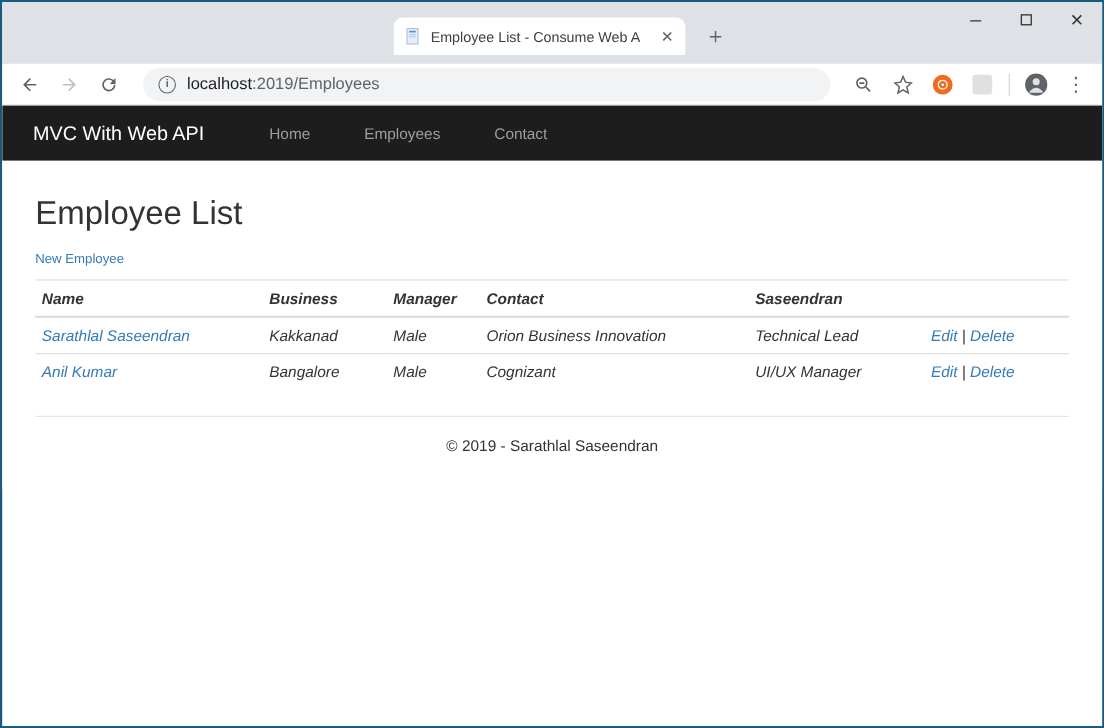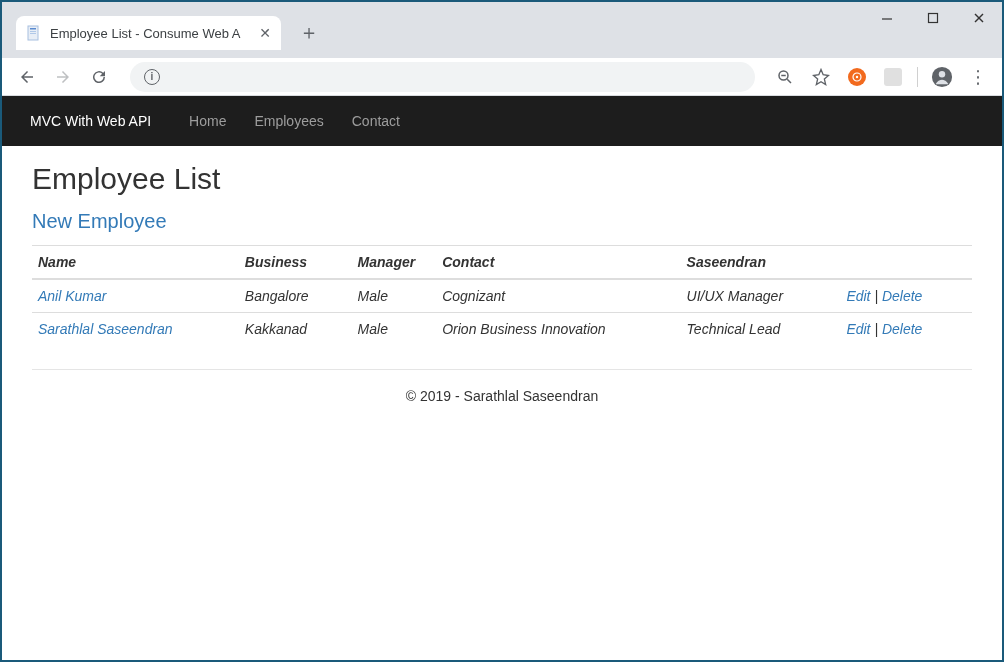--- a/index.html
+++ b/index.html
@@ -11,20 +11,21 @@
       background: #fff;
       overflow: hidden;
     }
     
     .titlebar {
       height: 56px;
       background: #dee1e6;
       display: flex;
       align-items: center;
       position: relative;
+      justify-content: center;
     }
     .tab {
       height: 34px;
       background: #fff;
       border-radius: 8px 8px 0 0;
       display: flex;
       align-items: center;
       padding: 0 10px;
       margin-left: 14px;
       margin-top: 6px;
@@ -142,38 +143,39 @@
       color: #9d9d9d;
       height: 50px;
       display: flex;
       align-items: center;
       padding: 0 28px;
       gap: 28px;
       font-size: 14px;
     }
     .navbar-brand {
       color: #fff;
-      font-size: 14px;
+      font-size: 18px;
       margin-right: 10px;
     }
     .navbar-link {
       cursor: pointer;
+      margin-left: 21px;
     }
     .container {
-      padding: 16px 30px;
+      padding: 32px 30px;
       color: #333;
     }
     h2.page-title {
       font-size: 30px;
       font-weight: 500;
       color: #333;
       margin-bottom: 14px;
     }
     a.link { color: #337ab7; text-decoration: none; cursor: pointer; }
-    .new-emp { font-size: 20px; display: inline-block; margin-bottom: 12px; }
+    .new-emp { font-size: 12px; display: inline-block; margin-bottom: 12px; }
     table.emp-table {
       width: 100%;
       border-collapse: collapse;
       font-size: 14px;
       font-style: italic;
     }
     table.emp-table th, table.emp-table td {
       text-align: left;
       padding: 8px 6px;
       border-top: 1px solid #ddd;
@@ -253,20 +255,23 @@
         <path d="M4 13h12.2l-5.6 5.6L12 20l8-8-8-8-1.4 1.4L16.2 11H4z" fill="#5f6368"></path>
       </svg>
   </div>
   <div class="nav-icon">
     <svg width="18" height="18" viewBox="0 0 24 24">
         <path d="M17.6 6.4A8 8 0 1 0 20 12h-2a6 6 0 1 1-1.8-4.2L13 11h7V4l-2.4 2.4z" fill="#5f6368"></path>
       </svg>
   </div>
   <div class="addressbar">
     <span class="info-icon">i</span>
+    <span>
+      <span class="url-host-strong">localhost</span><span class="url-weak">:2019/Employees</span>
+    </span>
   </div>
   <div class="right-icons">
     <div class="tool-icon">
       <svg width="18" height="18" viewBox="0 0 24 24">
           <circle cx="10" cy="10" r="6" fill="none" stroke="#5f6368" stroke-width="2"></circle>
           <line x1="15" y1="15" x2="20" y2="20" stroke="#5f6368" stroke-width="2"></line>
           <line x1="7" y1="10" x2="13" y2="10" stroke="#5f6368" stroke-width="2"></line>
         </svg>
     </div>
     <div class="tool-icon">
@@ -315,38 +320,38 @@
           <th style="width:22%">Name</th>
           <th style="width:12%">Business</th>
           <th style="width:9%">Manager</th>
           <th style="width:26%">Contact</th>
           <th style="width:17%">Saseendran</th>
           <th style="width:14%"></th>
         </tr>
       </thead>
       <tbody>
         <tr>
+          <td><a class="link">Sarathlal Saseendran</a></td>
+          <td>Kakkanad</td>
+          <td>Male</td>
+          <td>Orion Business Innovation</td>
+          <td>Technical Lead</td>
+          <td class="actions-cell">
+            <a class="link">Edit</a><span class="sep"> | </span><a class="link">Delete</a>
+          </td>
+        </tr>
+        <tr>
           <td><a class="link">Anil Kumar</a></td>
           <td>Bangalore</td>
           <td>Male</td>
           <td>Cognizant</td>
           <td>UI/UX Manager</td>
           <td class="actions-cell">
             <a class="link">Edit</a><span class="sep"> | </span><a class="link">Delete</a>
           </td>
         </tr>
-        <tr>
-          <td><a class="link">Sarathlal Saseendran</a></td>
-          <td>Kakkanad</td>
-          <td>Male</td>
-          <td>Orion Business Innovation</td>
-          <td>Technical Lead</td>
-          <td class="actions-cell">
-            <a class="link">Edit</a><span class="sep"> | </span><a class="link">Delete</a>
-          </td>
-        </tr>
       </tbody>
     </table>
 
     <hr class="footer-rule">
     <div class="footer">© 2019 - Sarathlal Saseendran</div>
   </div>
 </div>
 
 </body></html>

